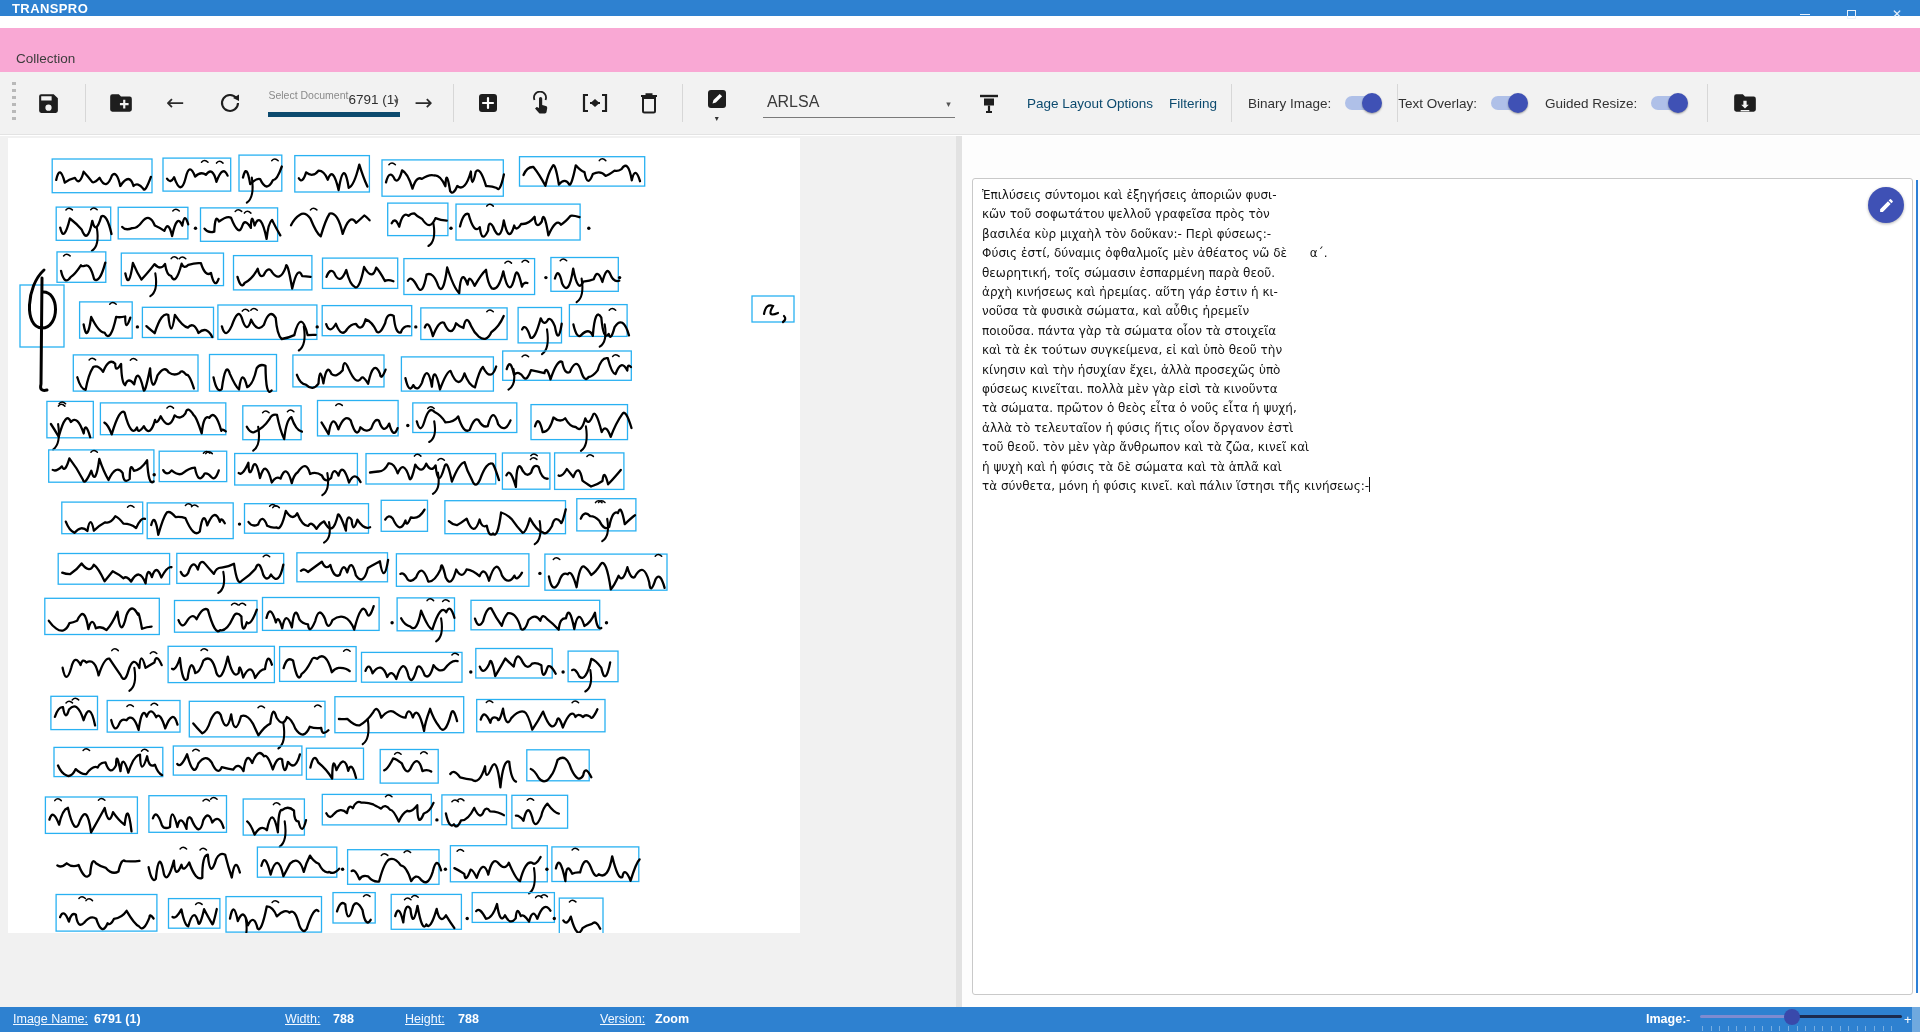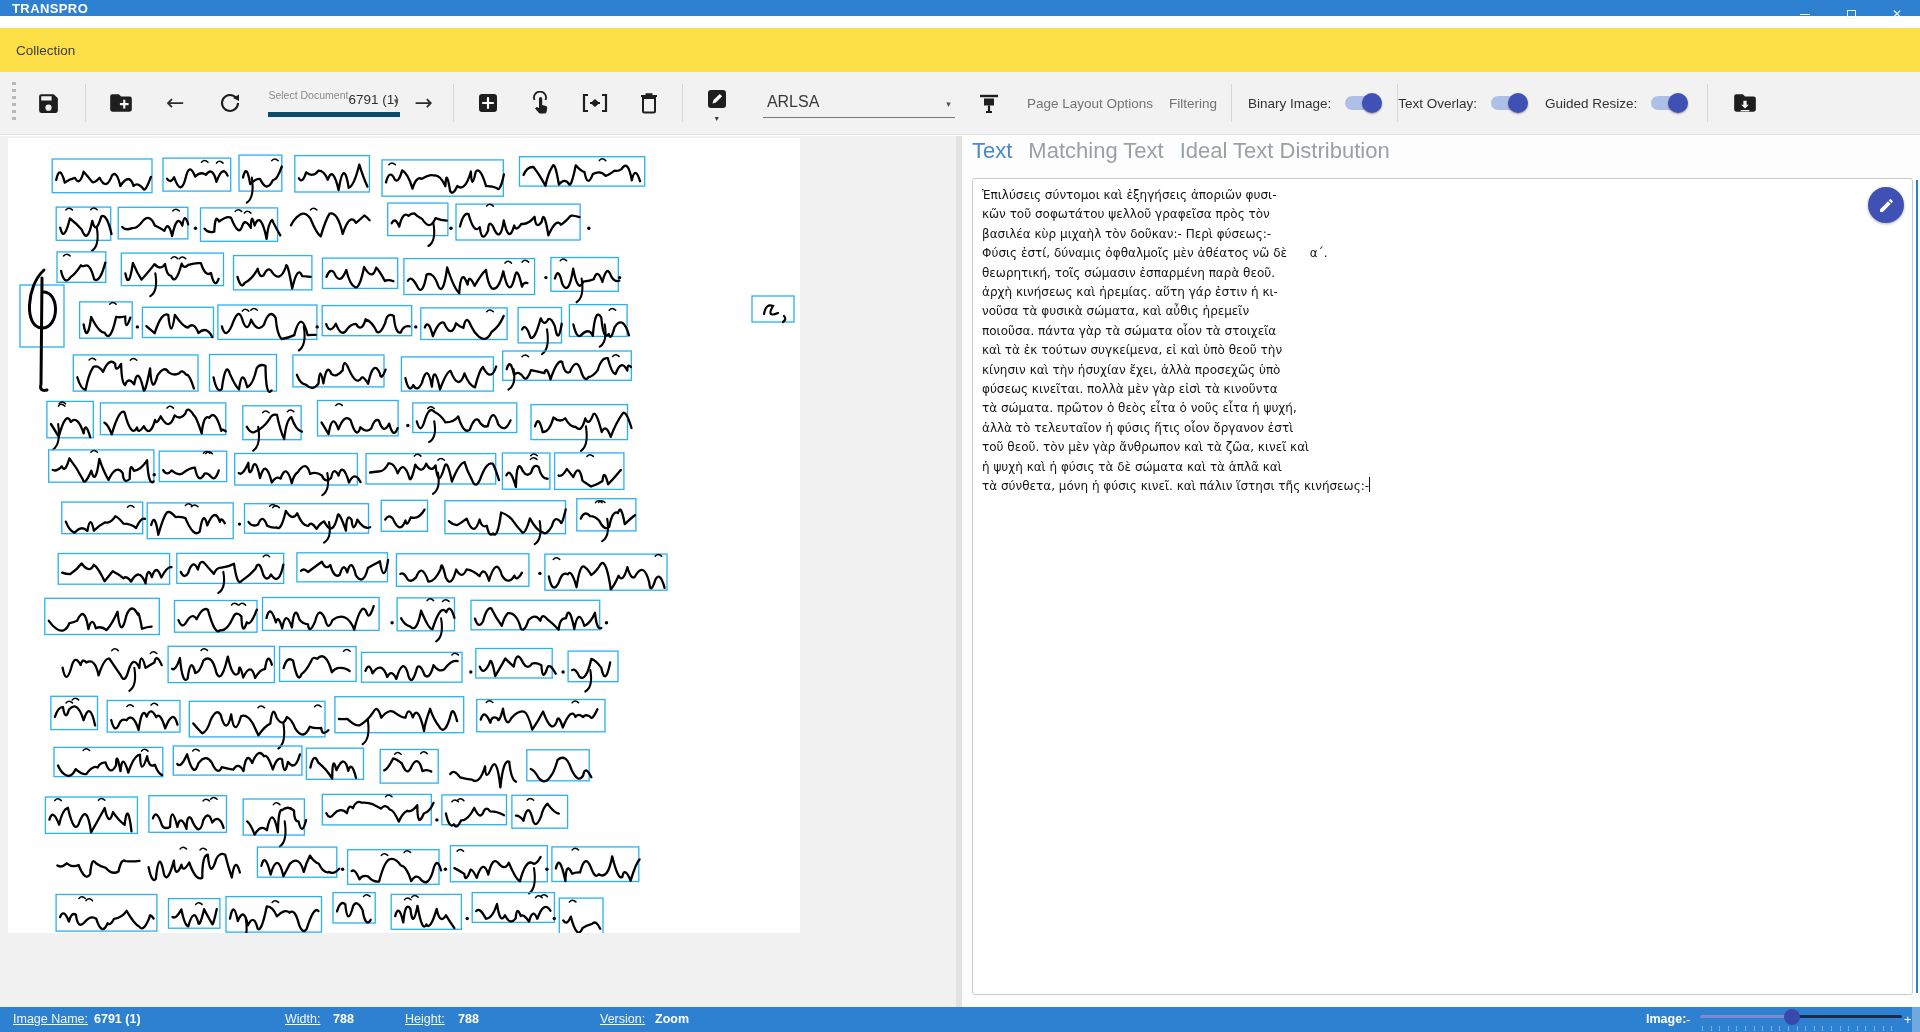--- a/index.html
+++ b/index.html
@@ -12,22 +12,22 @@
               background:#2E81D0; display:flex; align-items:center; }
   .app-title { color:#fff; font-size:13px; font-weight:bold; letter-spacing:.4px; margin-left:12px; }
   .win-controls { position:absolute; right:0; top:0; height:28px; display:flex; }
   .wc { width:46px; height:28px; display:flex; align-items:center; justify-content:center;
         background:transparent; border:none; color:#eaf2fb; cursor:pointer; }
   .wc .bar { width:10px; height:1px; background:#eaf2fb; display:block; }
   .wc .sq  { width:9px; height:9px; border:1px solid #eaf2fb; display:block; }
   .wc.close { font-size:12px; }
 
   
-  .menubar { position:absolute; left:0; top:28px; width:1920px; height:44px; background:#fde047;
-             display:flex; align-items:center; }
+  .menubar { position:absolute; left:0; top:28px; width:1920px; height:44px; background:#f9a8d4;
+             display:flex; align-items:flex-end; }
   .menu-item { font-size:13.5px; color:#3c3c3c; padding:6px 10px; margin-left:6px; cursor:pointer; }
 
   
   .toolbar { position:absolute; left:0; top:72px; width:1920px; height:63px; background:#f2f2f2;
              display:flex; align-items:center; border-bottom:1px solid #e3e3e3; }
   .tb-sep { width:1px; height:38px; background:#d7d7d7; flex:0 0 auto; }
   .grip { width:4px; height:42px; margin-left:12px; flex:0 0 auto;
           background:repeating-linear-gradient(180deg,#b9b9b9 0 3px,transparent 3px 7px); }
   .tb-btn { background:transparent; border:none; padding:4px; cursor:pointer; display:flex;
             align-items:center; justify-content:center; flex:0 0 auto; color:#1e1e1e; }
@@ -37,21 +37,21 @@
                 border-bottom:5px solid #0c4a6e; padding-bottom:5px; }
   .select-doc .flabel { font-size:10.5px; color:#8a8a8a; }
   .select-doc .fvalue { font-size:13.5px; color:#2f2f2f; margin-top:3px; }
   .select-doc .caret { position:absolute; right:2px; bottom:6px; font-size:9px; color:#555; }
   .model-select { display:flex; align-items:flex-end; width:192px; position:relative; cursor:pointer;
                   border-bottom:1px solid #7a7a7a; padding:0 0 6px 4px; height:30px; }
   .model-select .fvalue { font-size:16px; color:#3a3a3a; }
   .model-select .caret { position:absolute; right:4px; bottom:8px; font-size:9px; color:#555; }
   .annotate-wrap { display:flex; flex-direction:column; align-items:center; }
   .annotate-wrap .caret { font-size:8px; color:#333; margin-top:-1px; }
-  .tb-textbtn { background:transparent; border:none; font-size:13.5px; color:#737373; cursor:pointer;
+  .tb-textbtn { background:transparent; border:none; font-size:13.5px; color:#0c4a6e; cursor:pointer;
                 font-family:"Liberation Sans",sans-serif; flex:0 0 auto; }
   .toggle-label { font-size:13.5px; color:#323232; flex:0 0 auto; }
   .switch { position:relative; width:34px; height:14px; background:#AFC0E8; border-radius:8px;
             cursor:pointer; flex:0 0 auto; }
   .switch .knob { position:absolute; right:-3px; top:-3px; width:20px; height:20px; border-radius:50%;
                   background:#3F51B5; box-shadow:0 1px 2px rgba(0,0,0,.35); }
 
   
   .left-panel { position:absolute; left:0; top:136px; width:956px; height:871px; background:#f1f1f1; }
   .manuscript { position:absolute; left:8px; top:2px; background:#ffffff; cursor:crosshair; }
@@ -772,25 +772,20 @@
         </g>
         <g>
           <rect x="744" y="158" width="42" height="26" fill="none" stroke="#29B1F2" stroke-width="1.3"></rect>
           <path d="M756 176 q2 -11 9 -8 q-7 12 5 7 m6 3 q3 3 -1 6" fill="none" stroke="#000" stroke-width="2.2" stroke-linecap="round"></path>
         </g>
       </svg>
   </div>
   <div class="panel-divider"></div>
 
   <div class="right-panel">
-    <div class="tabs">
-      <button class="tab active">Text</button>
-      <button class="tab">Matching Text</button>
-      <button class="tab">Ideal Text Distribution</button>
-    </div>
 
     <div class="textarea">
       <div class="text-content"><span>Ἐπιλύσεις σύντομοι καὶ ἐξηγήσεις ἀποριῶν φυσι-
 κῶν τοῦ σοφωτάτου ψελλοῦ γραφεῖσα πρὸς τὸν
 βασιλέα κὺρ μιχαὴλ τὸν δοῦκαν:- Περὶ φύσεως:-
 Φύσις ἐστί, δύναμις ὀφθαλμοῖς μὲν ἀθέατος νῶ δὲ      α´.
 θεωρητική, τοῖς σώμασιν ἐσπαρμένη παρὰ θεοῦ.
 ἀρχὴ κινήσεως καὶ ἠρεμίας. αὕτη γάρ ἐστιν ἡ κι-
 νοῦσα τὰ φυσικὰ σώματα, καὶ αὖθις ἠρεμεῖν
 ποιοῦσα. πάντα γὰρ τὰ σώματα οἷον τὰ στοιχεῖα

